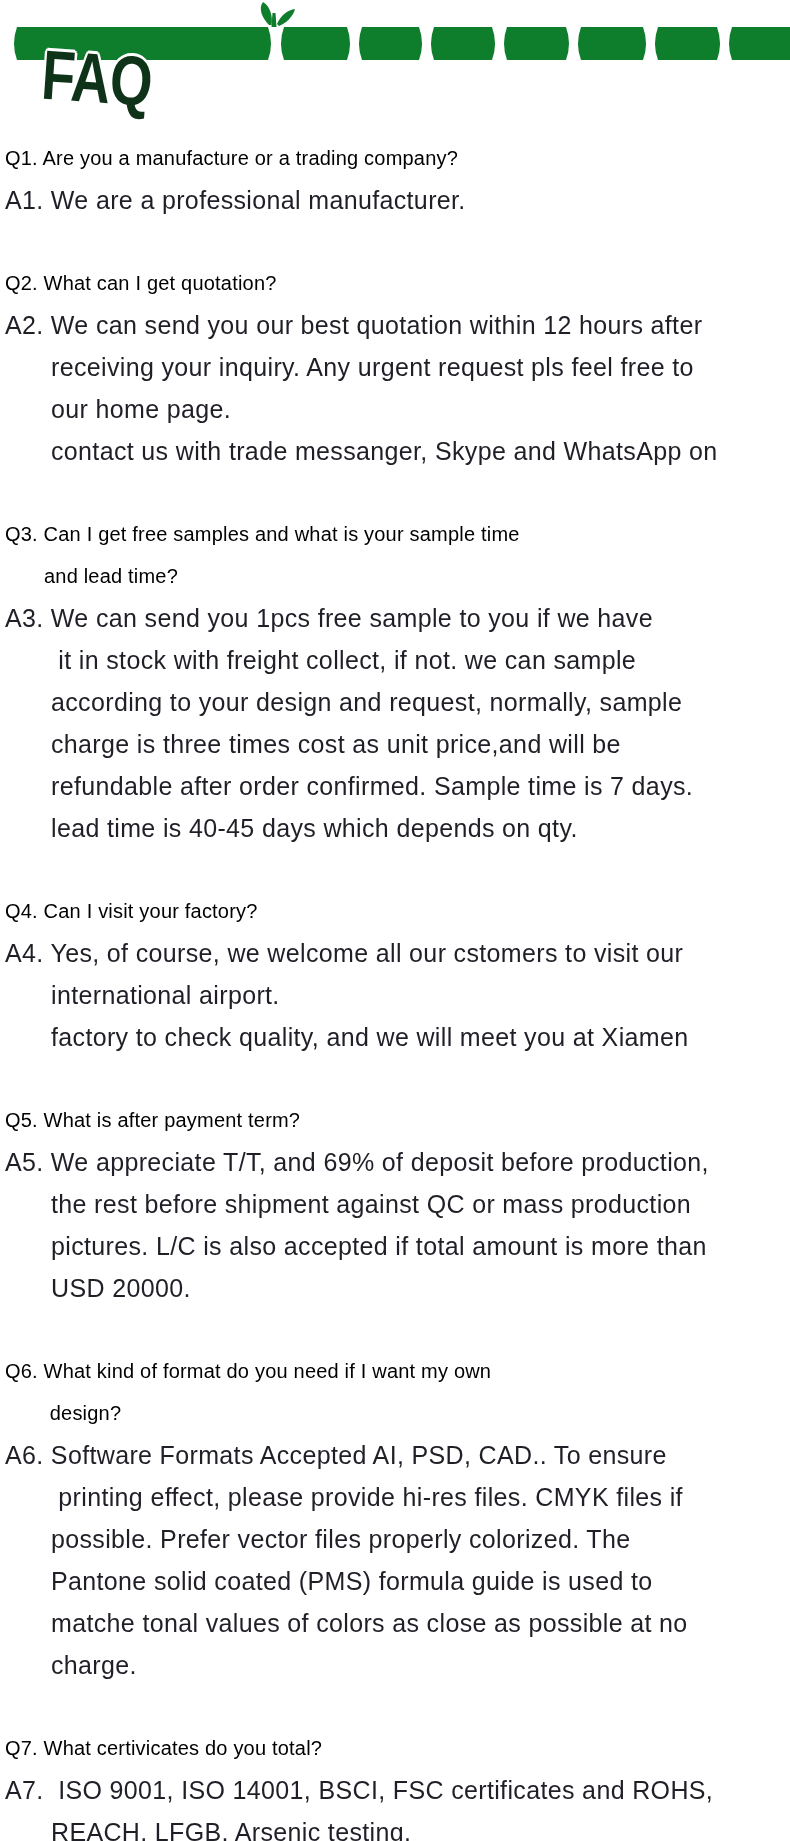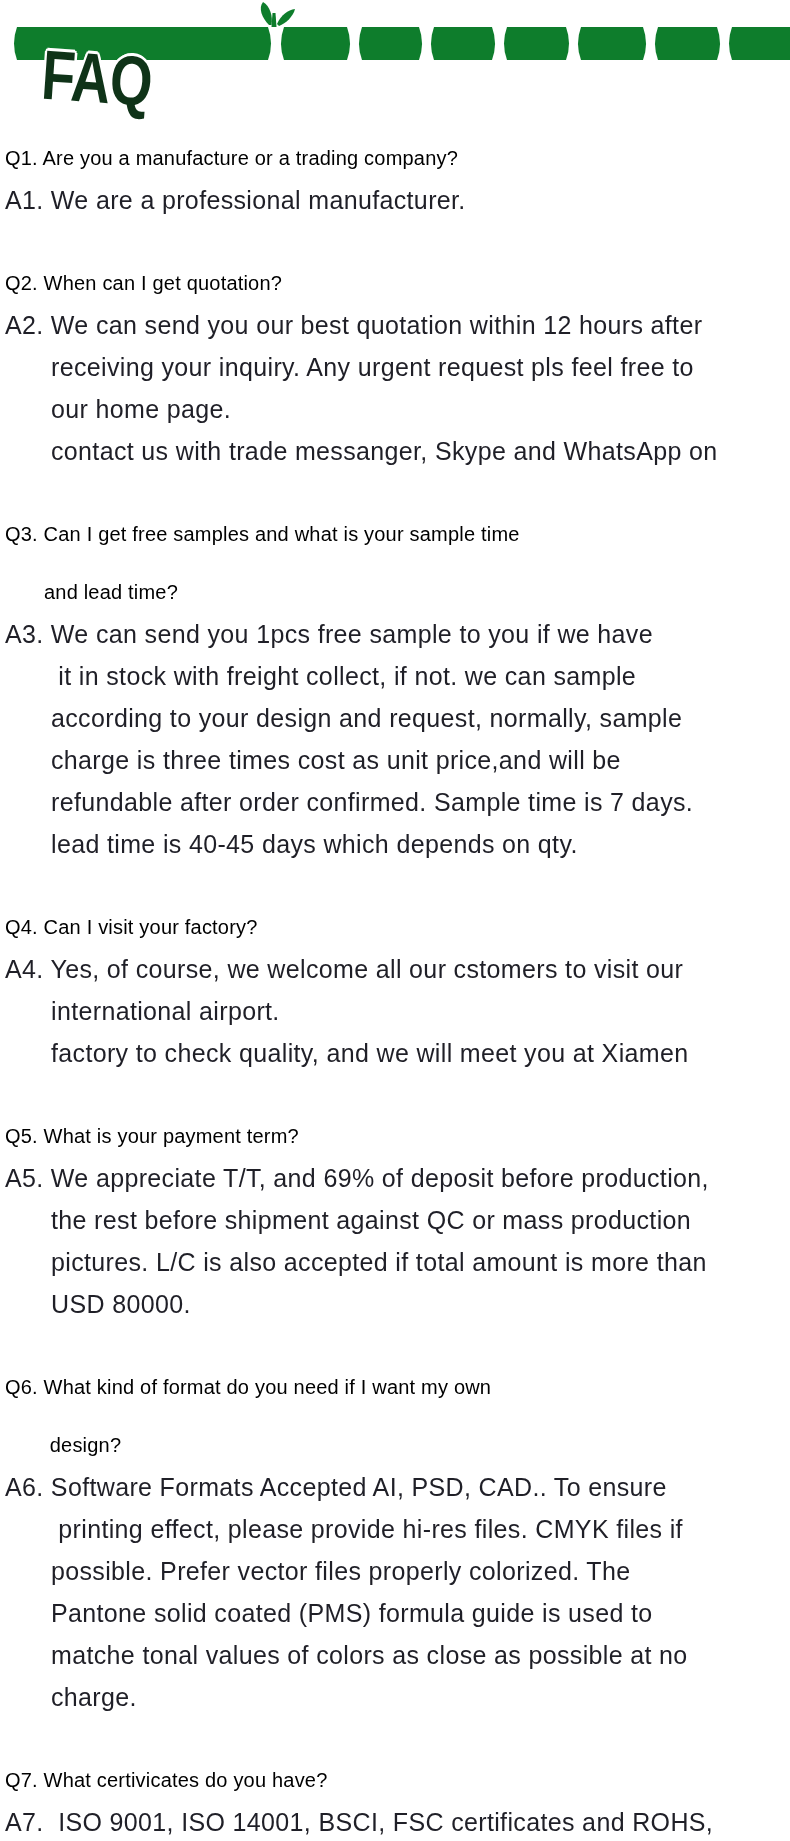--- a/index.html
+++ b/index.html
@@ -24,21 +24,21 @@
   .qa{margin-top:41px;}
   .qa.first{margin-top:73px;}
   .q{
     font-size:20px;font-weight:normal;line-height:42px;
     color:#000000;letter-spacing:0.2px;white-space:pre-wrap;
   }
   .a{
     font-size:25px;line-height:42px;
     color:#1f1f27;letter-spacing:0.35px;white-space:pre-wrap;
   }
-  .q .line:not(:first-child){padding-left:39px;margin-top:16px;}
+  .q .line:not(:first-child){padding-left:39px;}
   .a .line:not(:first-child){padding-left:46px;}
 </style>
 </head>
 <body>
 
 <header class="banner-wrap">
   <svg class="banner-svg" width="790" height="64" viewBox="0 0 790 64">
     <g fill="#0E7D2C">
 
       <path d="M17 27 Q11 43.5 17 60 L268 60 Q274 43.5 268 27 Z"></path>
@@ -59,36 +59,36 @@
   </svg>
   <h1 class="faq-title"><span class="condense">FAQ</span></h1>
 </header>
 
 <main class="faq-main">
   <section class="qa first">
     <div class="q"><div class="line">Q1. Are you a manufacture or a trading company?</div></div>
     <div class="a"><div class="line">A1. We are a professional manufacturer.</div></div>
   </section>
   <section class="qa">
-    <div class="q"><div class="line">Q2. When can I get quotation?</div></div>
+    <div class="q"><div class="line">Q2. What can I get quotation?</div></div>
     <div class="a"><div class="line">A2. We can send you our best quotation within 12 hours after</div><div class="line">receiving your inquiry. Any urgent request pls feel free to</div><div class="line">our home page.</div><div class="line">contact us with trade messanger, Skype and WhatsApp on</div></div>
   </section>
   <section class="qa">
     <div class="q"><div class="line">Q3. Can I get free samples and what is your sample time</div><div class="line">and lead time?</div></div>
     <div class="a"><div class="line">A3. We can send you 1pcs free sample to you if we have</div><div class="line"> it in stock with freight collect, if not. we can sample</div><div class="line">according to your design and request, normally, sample</div><div class="line">charge is three times cost as unit price,and will be</div><div class="line">refundable after order confirmed. Sample time is 7 days.</div><div class="line">lead time is 40-45 days which depends on qty.</div></div>
   </section>
   <section class="qa">
     <div class="q"><div class="line">Q4. Can I visit your factory?</div></div>
     <div class="a"><div class="line">A4. Yes, of course, we welcome all our cstomers to visit our</div><div class="line">international airport.</div><div class="line">factory to check quality, and we will meet you at Xiamen</div></div>
   </section>
   <section class="qa">
-    <div class="q"><div class="line">Q5. What is your payment term?</div></div>
-    <div class="a"><div class="line">A5. We appreciate T/T, and 69% of deposit before production,</div><div class="line">the rest before shipment against QC or mass production</div><div class="line">pictures. L/C is also accepted if total amount is more than</div><div class="line">USD 80000.</div></div>
+    <div class="q"><div class="line">Q5. What is after payment term?</div></div>
+    <div class="a"><div class="line">A5. We appreciate T/T, and 69% of deposit before production,</div><div class="line">the rest before shipment against QC or mass production</div><div class="line">pictures. L/C is also accepted if total amount is more than</div><div class="line">USD 20000.</div></div>
   </section>
   <section class="qa">
     <div class="q"><div class="line">Q6. What kind of format do you need if I want my own</div><div class="line"> design?</div></div>
     <div class="a"><div class="line">A6. Software Formats Accepted AI, PSD, CAD.. To ensure</div><div class="line"> printing effect, please provide hi-res files. CMYK files if</div><div class="line">possible. Prefer vector files properly colorized. The</div><div class="line">Pantone solid coated (PMS) formula guide is used to</div><div class="line">matche tonal values of colors as close as possible at no</div><div class="line">charge.</div></div>
   </section>
   <section class="qa">
-    <div class="q"><div class="line">Q7. What certivicates do you have?</div></div>
+    <div class="q"><div class="line">Q7. What certivicates do you total?</div></div>
     <div class="a"><div class="line">A7.  ISO 9001, ISO 14001, BSCI, FSC certificates and ROHS,</div><div class="line">REACH, LFGB, Arsenic testing.</div></div>
   </section>
 </main>
 
 </body></html>

